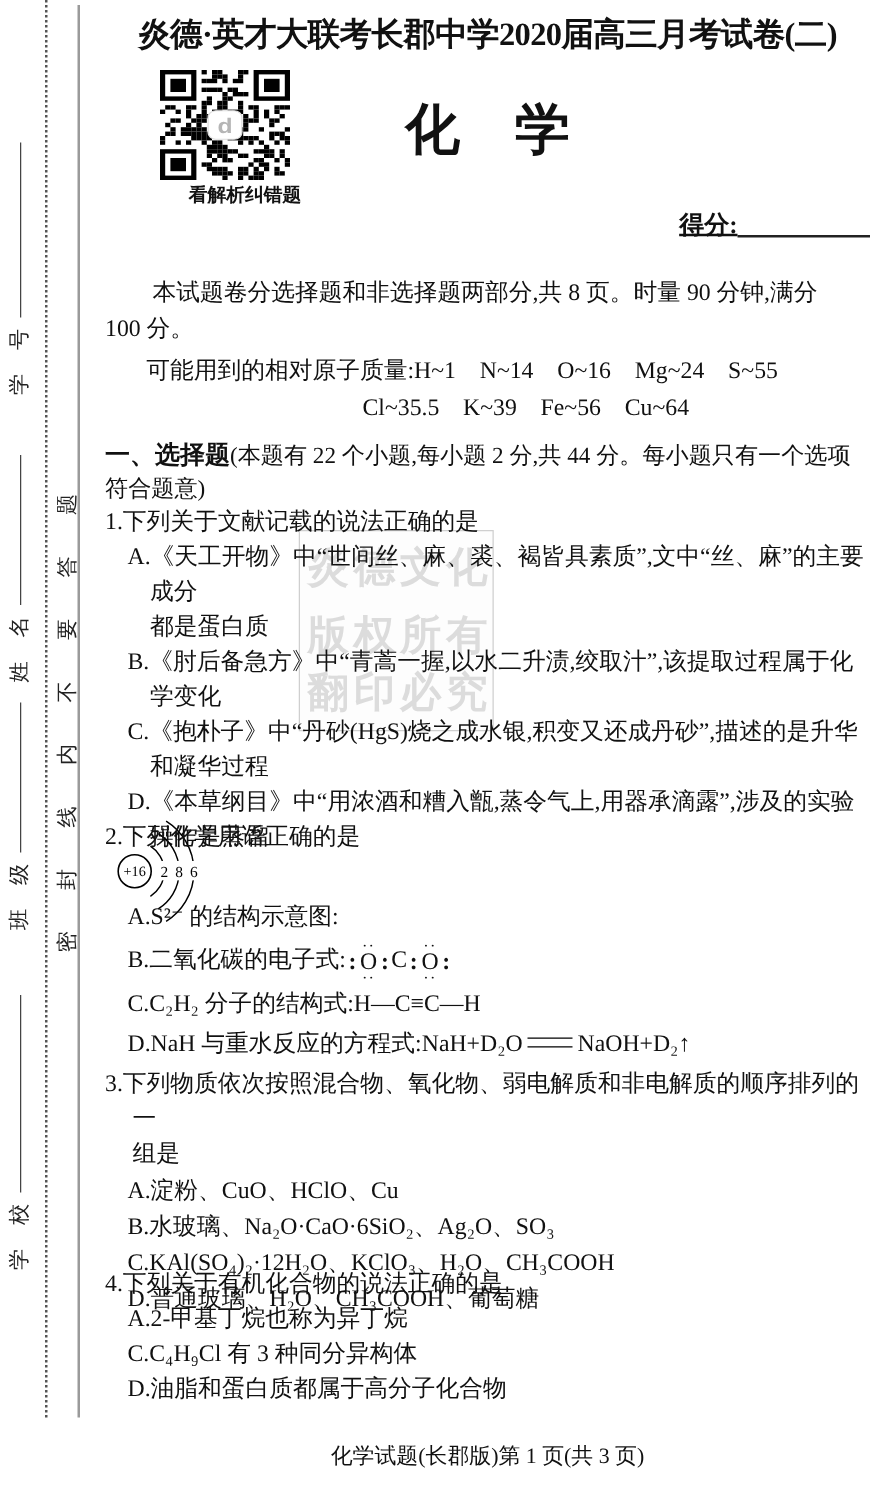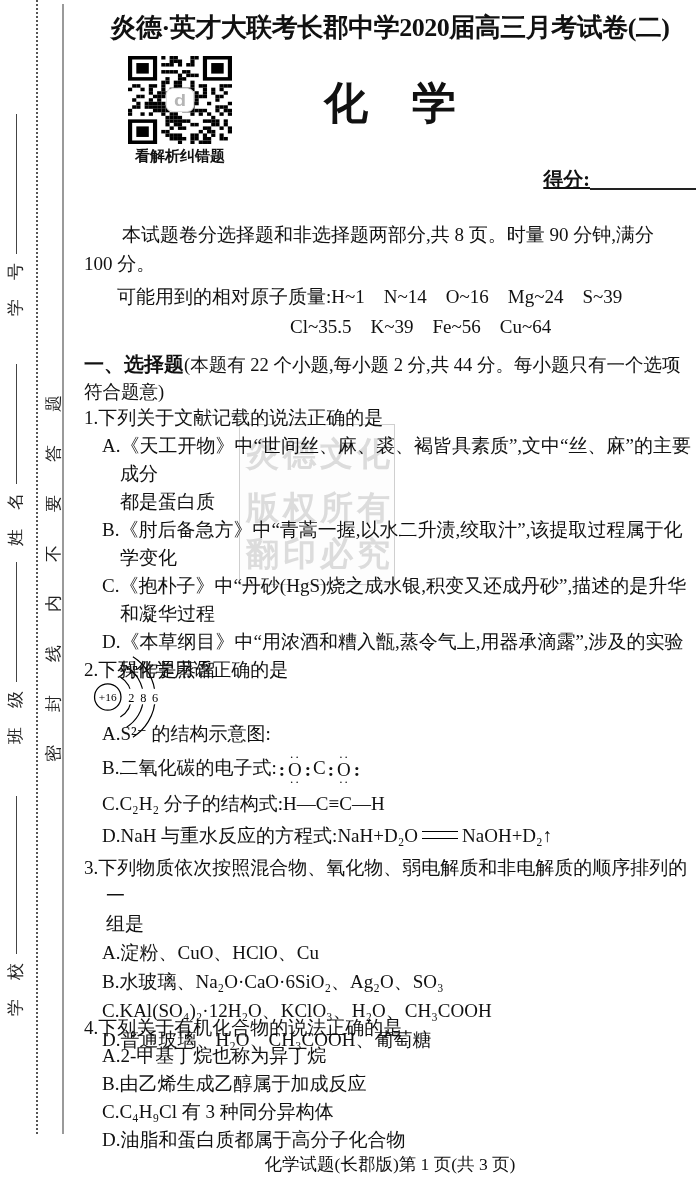--- a/index.html
+++ b/index.html
@@ -33,21 +33,21 @@
 
   
   .content { position:absolute; left:84px; top:0; width:612px; font-size:19px; }
   .content > div { position:absolute; width:100%; }
 
   .exam-title { top:10px; text-align:center; font-weight:bold; font-size:26px;
                 letter-spacing:-0.5px; white-space:nowrap; }
   .qr-wrap { left:44px; top:56px; width:104px; }
   .qr-wrap svg { display:block; }
   .qr-caption { margin-top:3px; text-align:center; font-weight:bold; font-size:15px;
-                font-family:"Liberation Sans","DejaVu Sans",sans-serif; width:104px; }
+                font-family:"Liberation Sans","DejaVu Sans",sans-serif; width:104px;margin-left:16px; }
   .subject-title { top:74px; text-align:center; font-size:44px; font-weight:bold; }
   .score-row { top:166px; text-align:right; font-size:20px; font-weight:bold;text-decoration:underline; }
   .score-blank { display:inline-block; width:106px; border-bottom:2px solid #222;
                  height:22px; vertical-align:-4px; }
 
   .intro { top:220px; line-height:29px; white-space:pre-line; text-indent:2em; }
   .masses { top:282px; line-height:30px; }
   .masses .m1 { padding-left:33px; }
   .masses .m2 { padding-left:206px; }
 
@@ -335,21 +335,21 @@
     <div class="subject-title">化　学</div>
 
     <div class="score-row">
       <span>得分:</span><span class="score-blank"></span>
     </div>
 
     <div class="intro">本试题卷分选择题和非选择题两部分,共 8 页。时量 90 分钟,满分
 100 分。</div>
 
     <div class="masses">
-      <div class="m1"><span>可能用到的相对原子质量:</span><span>H~1　N~14　O~16　Mg~24　S~39</span></div>
+      <div class="m1"><span>可能用到的相对原子质量:</span><span>H~1　N~14　O~16　Mg~24　S~55</span></div>
       <div class="m2">Cl~35.5　K~39　Fe~56　Cu~64</div>
     </div>
 
     <div class="section-header"><span class="section-title">一、选择题</span><span class="section-sub">(本题有 22 个小题,每小题 2 分,共 44 分。每小题只有一个选项
 符合题意)</span></div>
 
     <div class="question q1">
       <div class="q-stem">1.下列关于文献记载的说法正确的是</div>
       <div class="opt2">A.《天工开物》中“世间丝、麻、裘、褐皆具素质”,文中“丝、麻”的主要成分
 都是蛋白质</div>
@@ -406,21 +406,20 @@
 组是</div>
       <div class="opt1">A.淀粉、CuO、HClO、Cu</div>
       <div class="opt1">B.水玻璃、Na₂O·CaO·6SiO₂、Ag₂O、SO₃</div>
       <div class="opt1">C.KAl(SO₄)₂·12H₂O、KClO₃、H₂O、CH₃COOH</div>
       <div class="opt1">D.普通玻璃、H₂O、CH₃COOH、葡萄糖</div>
     </div>
 
     <div class="question q4">
       <div class="q-stem">4.下列关于有机化合物的说法正确的是</div>
       <div class="opt1">A.2-甲基丁烷也称为异丁烷</div>
-      <div class="opt1">B.由乙烯生成乙醇属于加成反应</div>
       <div class="opt1">C.C₄H₉Cl 有 3 种同分异构体</div>
       <div class="opt1">D.油脂和蛋白质都属于高分子化合物</div>
     </div>
 
     <div class="footer">化学试题(长郡版)第 1 页(共 3 页)</div>
 
   </div>
 </div>
 
 </body></html>

